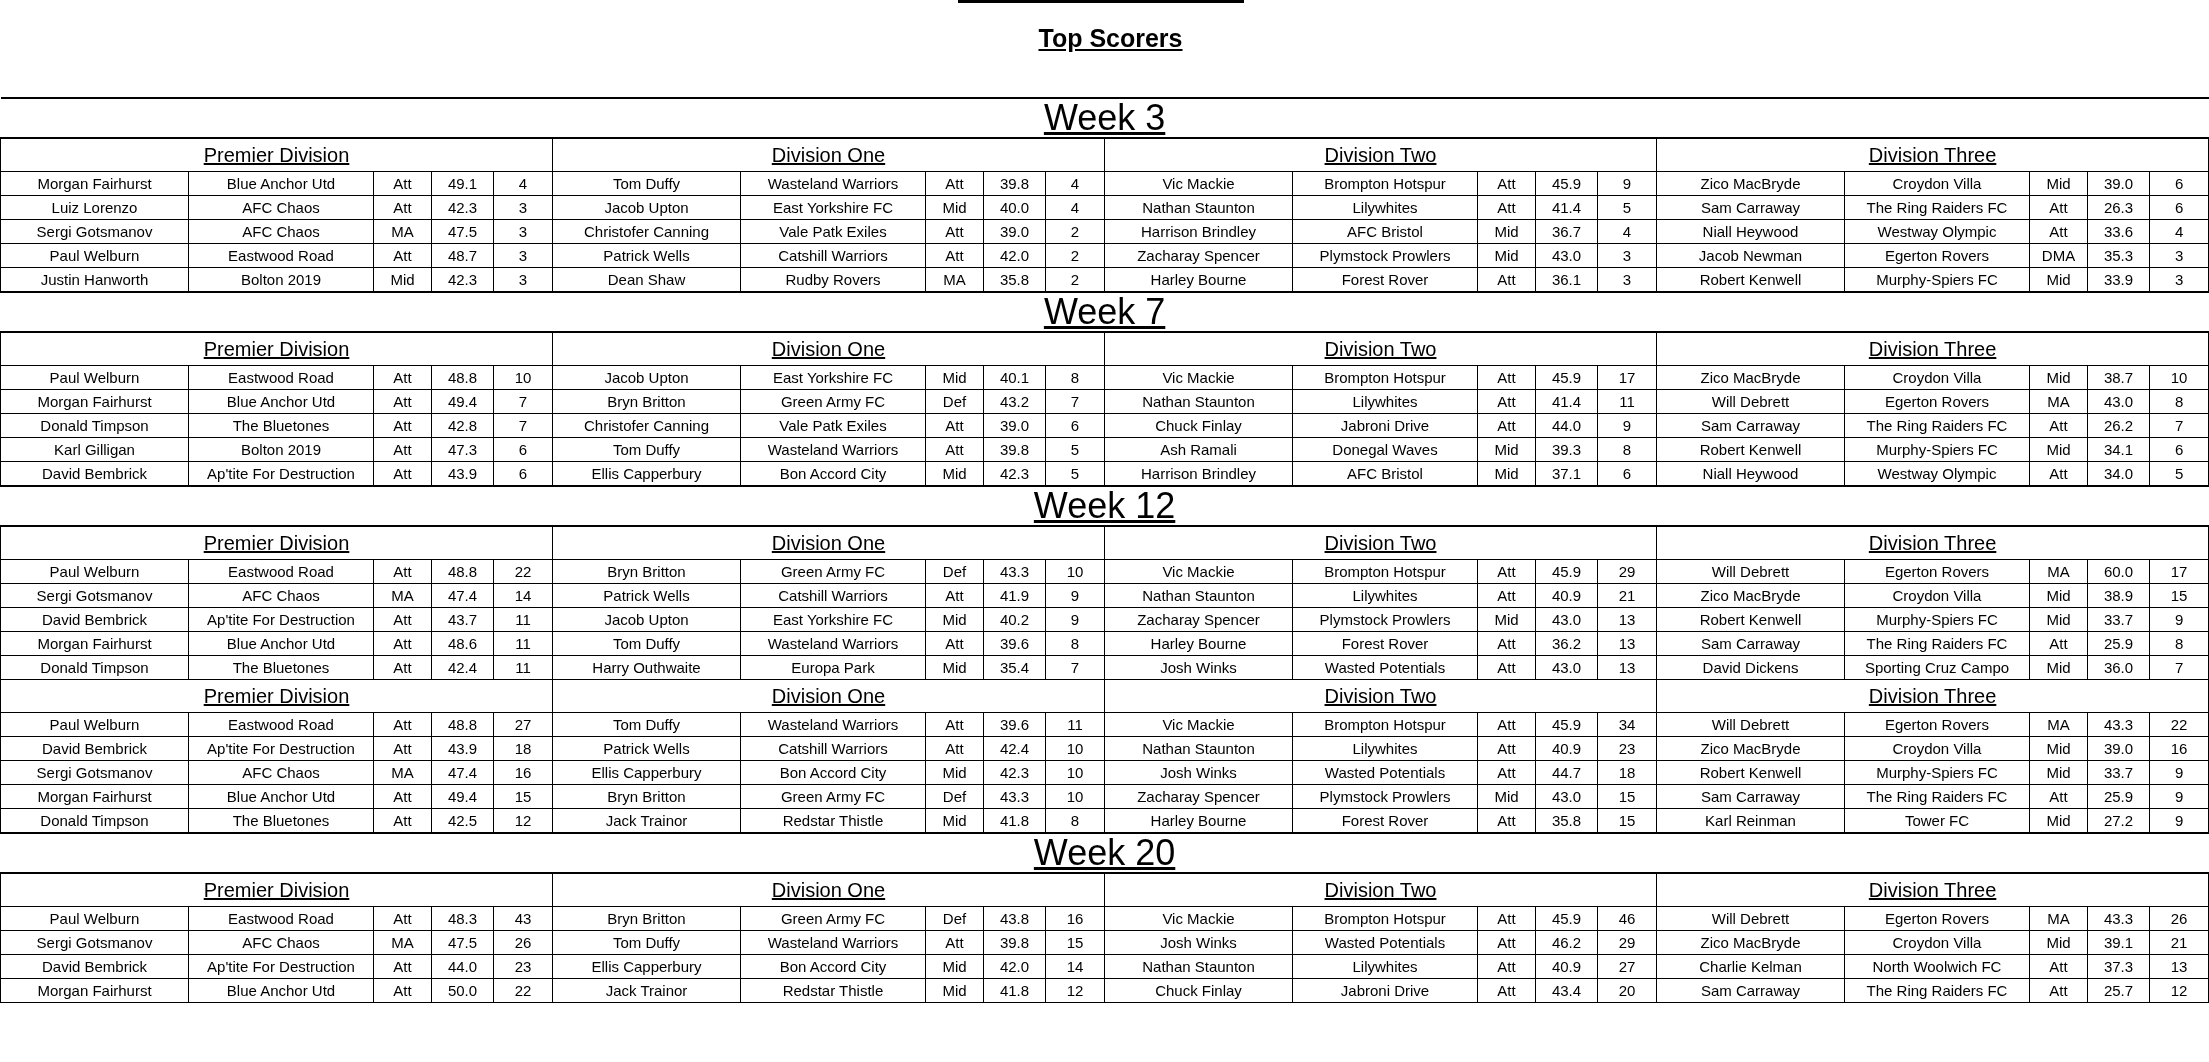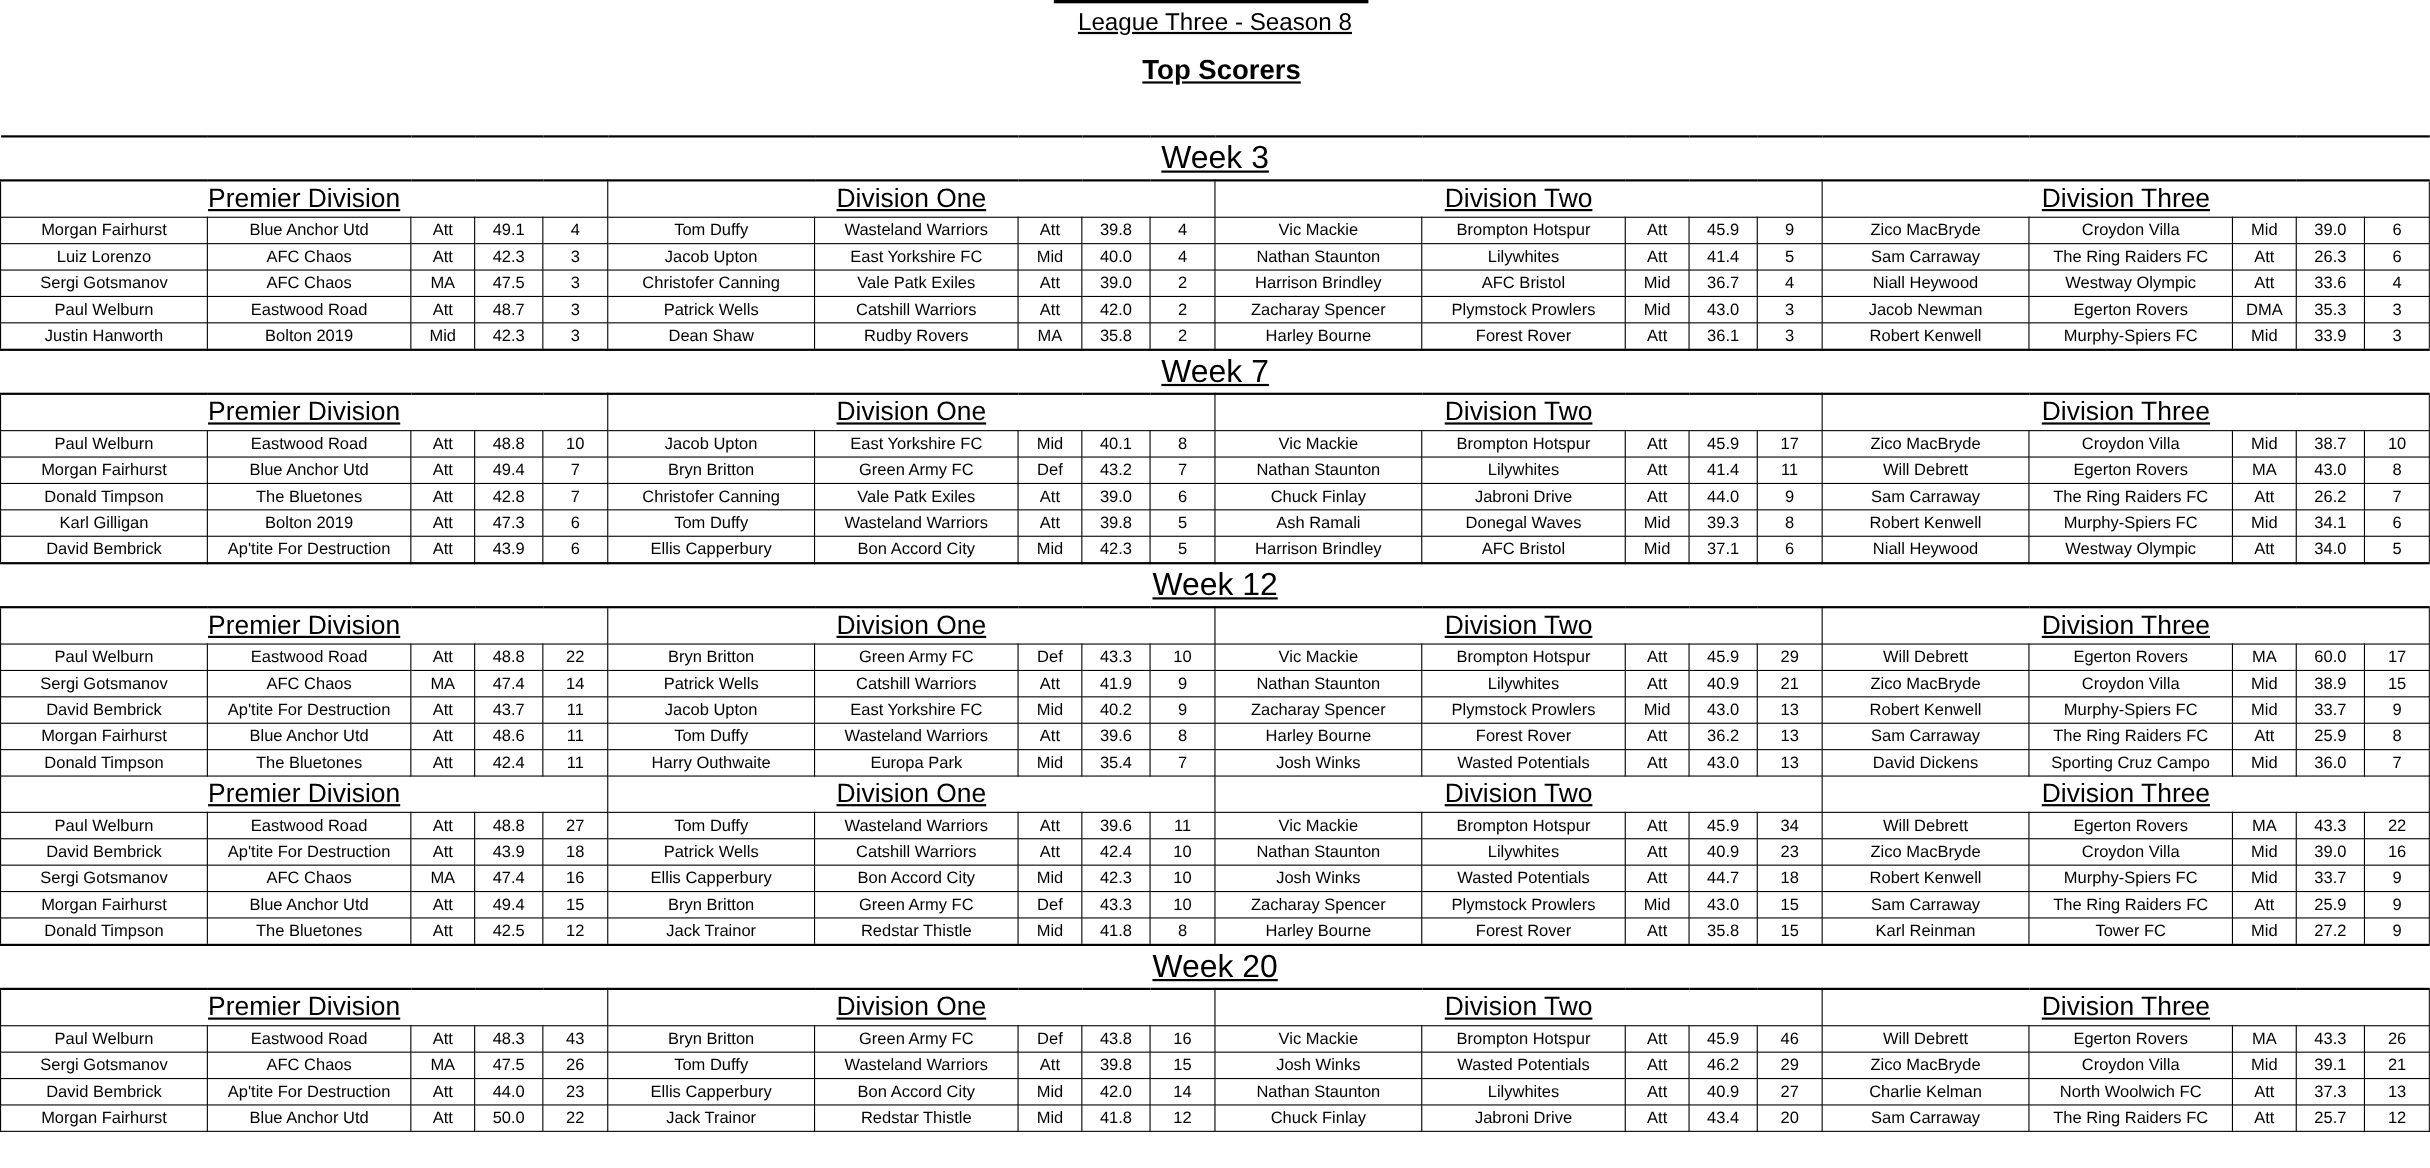--- a/index.html
+++ b/index.html
@@ -25,40 +25,39 @@
   table.scores {
     width:2209px; border-collapse:collapse; table-layout:fixed;
     margin-top:44px;
   }
   table.scores td {
     padding:0; text-align:center; vertical-align:middle;
     overflow:hidden; white-space:nowrap;
   }
   tr.week-title-row td {
     border:none; border-top:2px solid #000; border-bottom:2px solid #000;
-    height:38px; font-size:29px; line-height:38px;
+    height:38px; font-size:36px; line-height:38px;
   }
   tr.week-title-row td span { text-decoration:underline; }
   tr.division-header-row td {
     border:1px solid #000;
-    height:32px; font-size:24px;
+    height:32px; font-size:20px;
   }
   tr.division-header-row td span { text-decoration:underline; }
   tr.data-row td {
     border:1px solid #000;
     height:23px; font-size:15px;
   }
 </style>
 </head>
 <body>
 
 <div class="top-edge-fragment"></div>
 
 <div class="header-area">
-  <h1 class="page-title">League Three - Season 8</h1>
   <h2 class="page-subtitle">Top Scorers</h2>
 </div>
 
 <table class="scores">
   <colgroup>
       <col style="width: 188px;">
       <col style="width: 185px;">
       <col style="width: 58px;">
       <col style="width: 62px;">
       <col style="width: 59px;">

